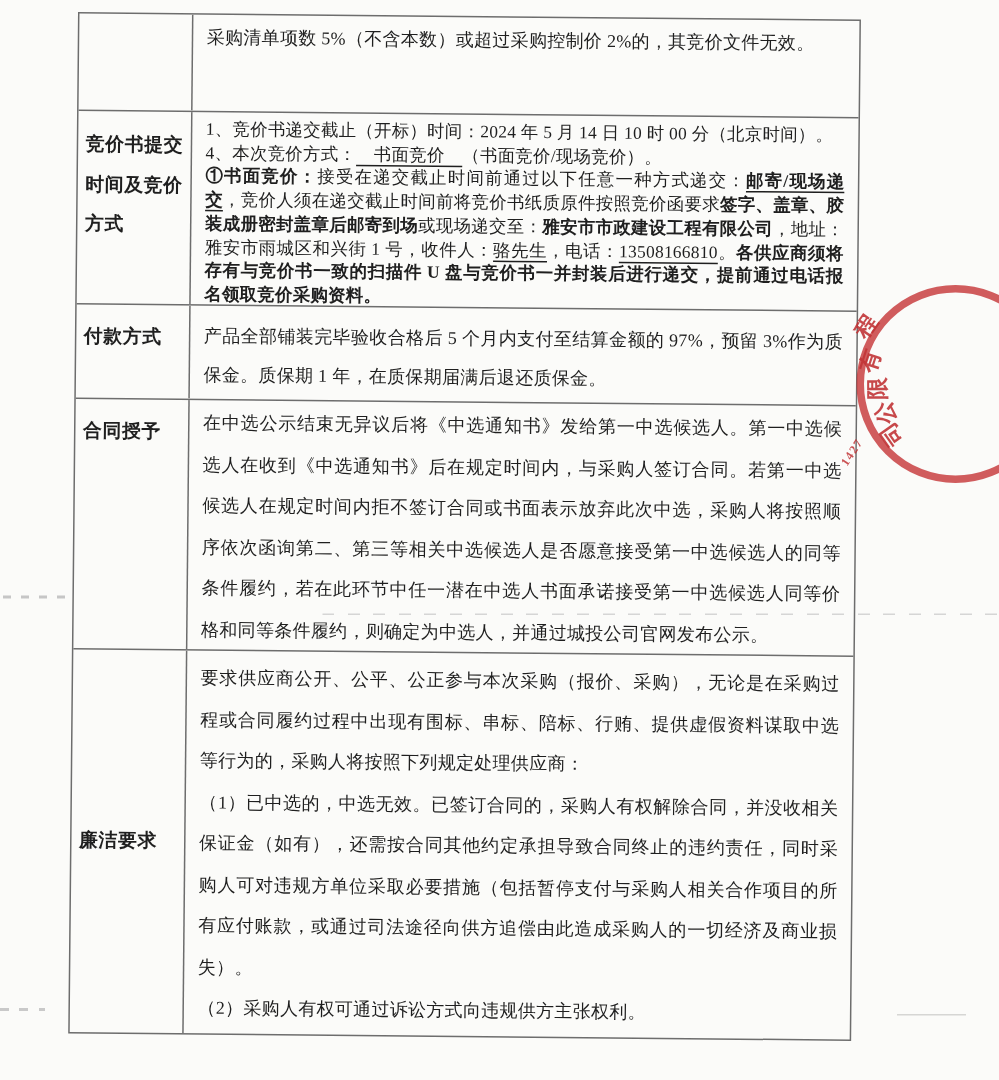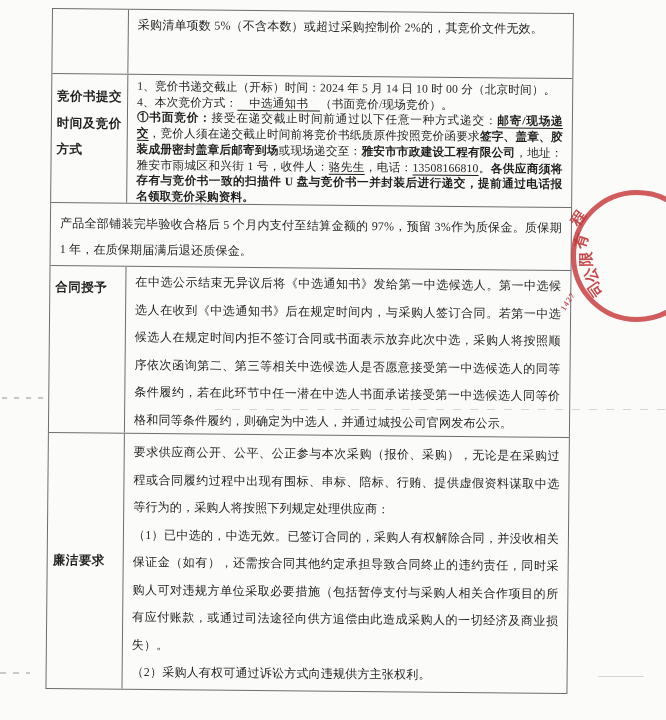--- a/index.html
+++ b/index.html
@@ -79,26 +79,27 @@
     <div class="cell-label"></div>
     <div class="cell-content">
         <div class="para"><span>采购清单项数 5%（不含本数）或超过采购控制价 2%的，其竞价文件无效。</span></div>
       </div>
   </div>
 
   <div class="row r1">
     <div class="cell-label">竞价书提交时间及竞价方式</div>
     <div class="cell-content">
         <div class="para"><span>1、竞价书递交截止（开标）时间：2024 年 5 月 14 日 10 时 00 分（北京时间）。</span></div>
-        <div class="para"><span>4、本次竞价方式：</span><span class="u">　中选通知书　</span><span>（书面竞价/现场竞价）。</span></div>
+        <div class="para"><span>4、本次竞价方式：</span><span class="u">　书面竞价　</span><span>（书面竞价/现场竞价）。</span></div>
         <div class="para"><span class="b">①书面竞价：</span><span>接受在递交截止时间前通过以下任意一种方式递交：</span><span class="b u">邮寄/现场递交</span><span>，竞价人须在递交截止时间前将竞价书纸质原件按照竞价函要求</span><span class="b">签字、盖章、胶装成册密封盖章后邮寄到场</span><span>或现场递交至：</span><span class="b">雅安市市政建设工程有限公司</span><span>，地址：雅安市雨城区和兴街 1 号，收件人：</span><span class="u">骆先生</span><span>，电话：</span><span class="u">13508166810</span><span>。</span><span class="b">各供应商须将存有与竞价书一致的扫描件 U 盘与竞价书一并封装后进行递交，提前通过电话报名领取竞价采购资料。</span></div>
       </div>
   </div>
 
   <div class="row r2">
+    <div class="cell-label">付款方式</div>
     <div class="cell-content">
         <div class="para"><span>产品全部铺装完毕验收合格后 5 个月内支付至结算金额的 97%，预留 3%作为质保金。质保期 1 年，在质保期届满后退还质保金。</span></div>
       </div>
   </div>
 
   <div class="row r3">
     <div class="cell-label">合同授予</div>
     <div class="cell-content">
         <div class="para"><span>在中选公示结束无异议后将《中选通知书》发给第一中选候选人。第一中选候选人在收到《中选通知书》后在规定时间内，与采购人签订合同。若第一中选候选人在规定时间内拒不签订合同或书面表示放弃此次中选，采购人将按照顺序依次函询第二、第三等相关中选候选人是否愿意接受第一中选候选人的同等条件履约，若在此环节中任一潜在中选人书面承诺接受第一中选候选人同等价格和同等条件履约，则确定为中选人，并通过城投公司官网发布公示。</span></div>
       </div>

